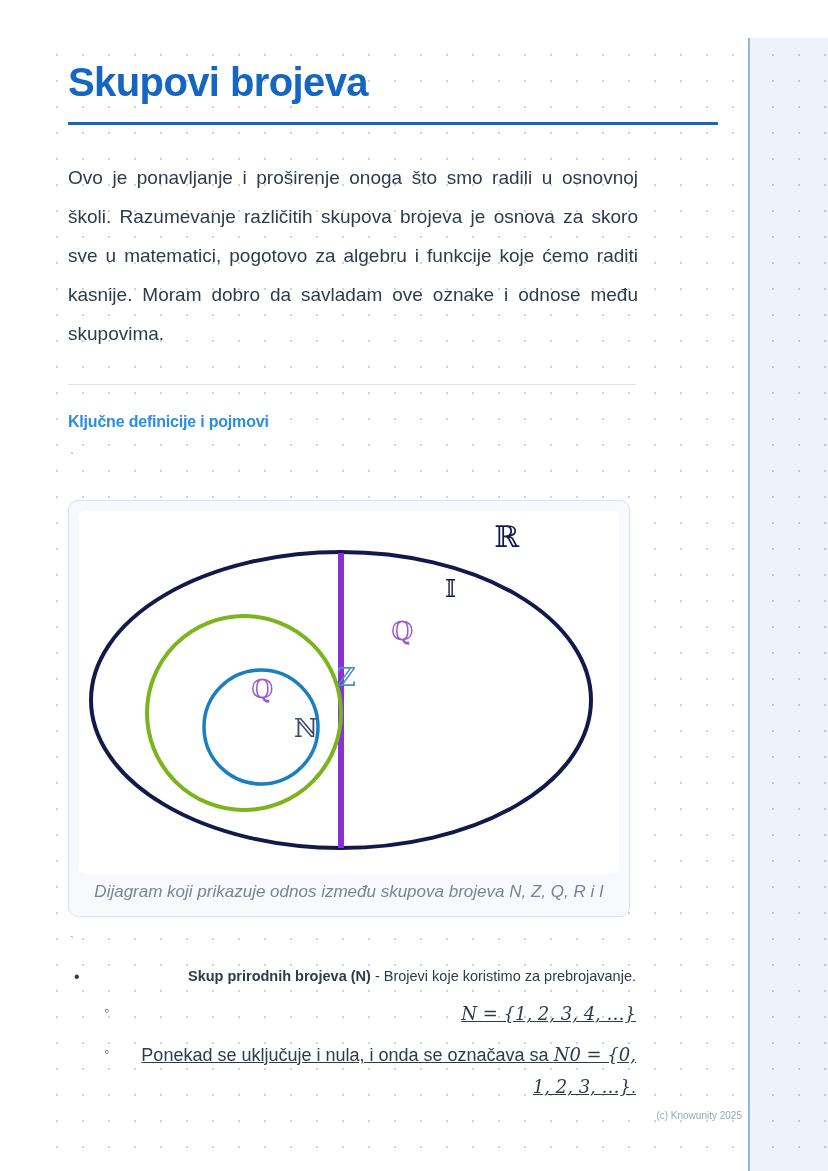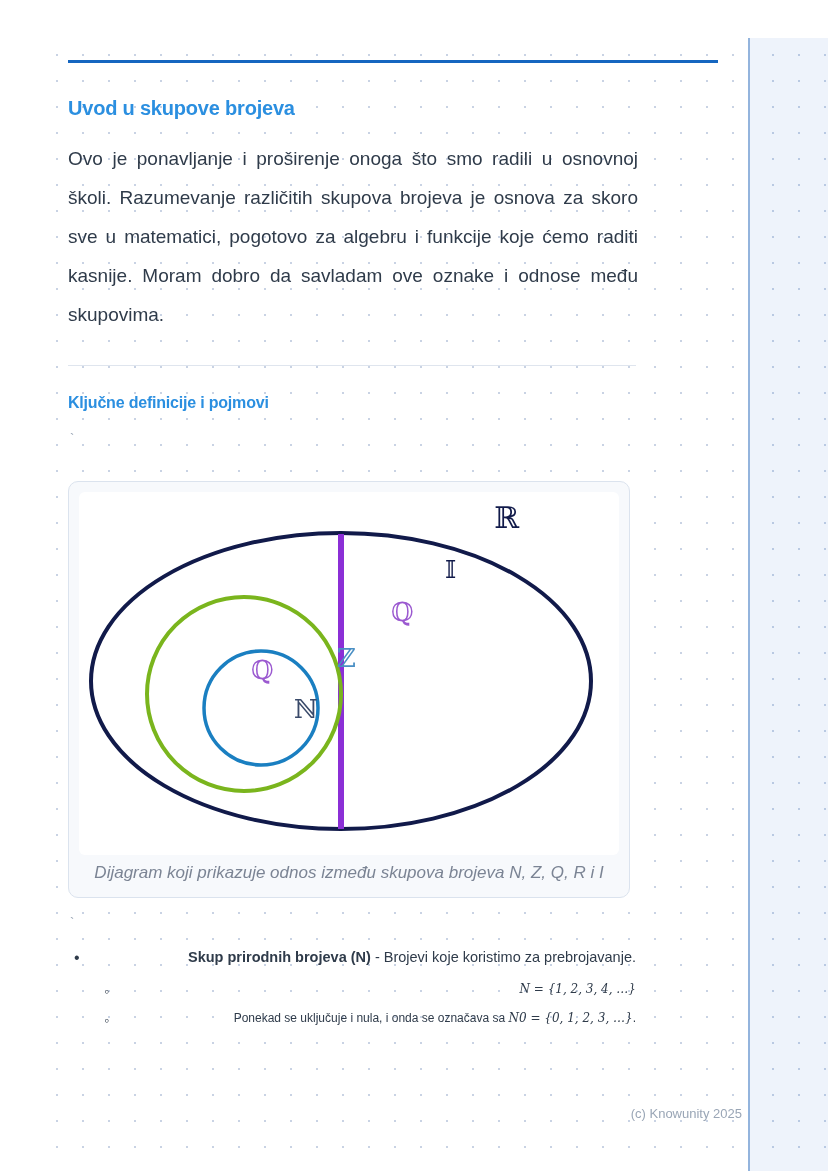--- a/index.html
+++ b/index.html
@@ -169,66 +169,67 @@
   }
   .bold-term { font-weight: bold; }
 
   ul.sub-list {
     margin: 10px 0 0 0;
     padding-left: 30px;
     list-style: none;
   }
   ul.sub-list > li {
     position: relative;
-    font-size: 12px;
+    font-size: 18px;
     color: #2f3b4a;
     line-height: 1.75;
     margin-bottom: 8px;
+    text-decoration: underline;
   }
   ul.sub-list > li::before {
     content: "\25E6";
     position: absolute;
     left: -18px;
     top: 0px;
     color: #2f3b4a;
     font-size: 14px;
   }
 
   .math { font-family: "DejaVu Serif", serif; font-style: italic; }
   .note-italic { font-style: italic; }
 
   
   .footer-credit {
     position: absolute;
     right: 86px;
     bottom: 50px;
-    font-size: 13px;
+    font-size: 10px;
     color: #9aa6b6;
   }
 
   
   .lbl { font-family: "DejaVu Serif", serif; }
 </style>
 </head>
 <body>
 
 <div class="page">
 
   <div class="dot-grid"></div>
   <div class="left-margin"></div>
 
   <div class="right-strip">
     <div class="rs-dots"></div>
   </div>
 
   <div class="content">
 
+    <h1 class="doc-title">Skupovi brojeva</h1>
     <div class="title-rule"></div>
 
-    <h2 class="section-title">Uvod u skupove brojeva</h2>
     <p class="body-text">Ovo je ponavljanje i proširenje onoga što smo radili u osnovnoj školi. Razumevanje različitih skupova brojeva je osnova za skoro sve u matematici, pogotovo za algebru i funkcije koje ćemo raditi kasnije. Moram dobro da savladam ove oznake i odnose među skupovima.</p>
 
     <hr class="divider">
 
     <h2 class="section-title big">Ključne definicije i pojmovi</h2>
 
     <div class="tick">`</div>
 
     <div class="figure-card">
       <div class="figure-inner">

